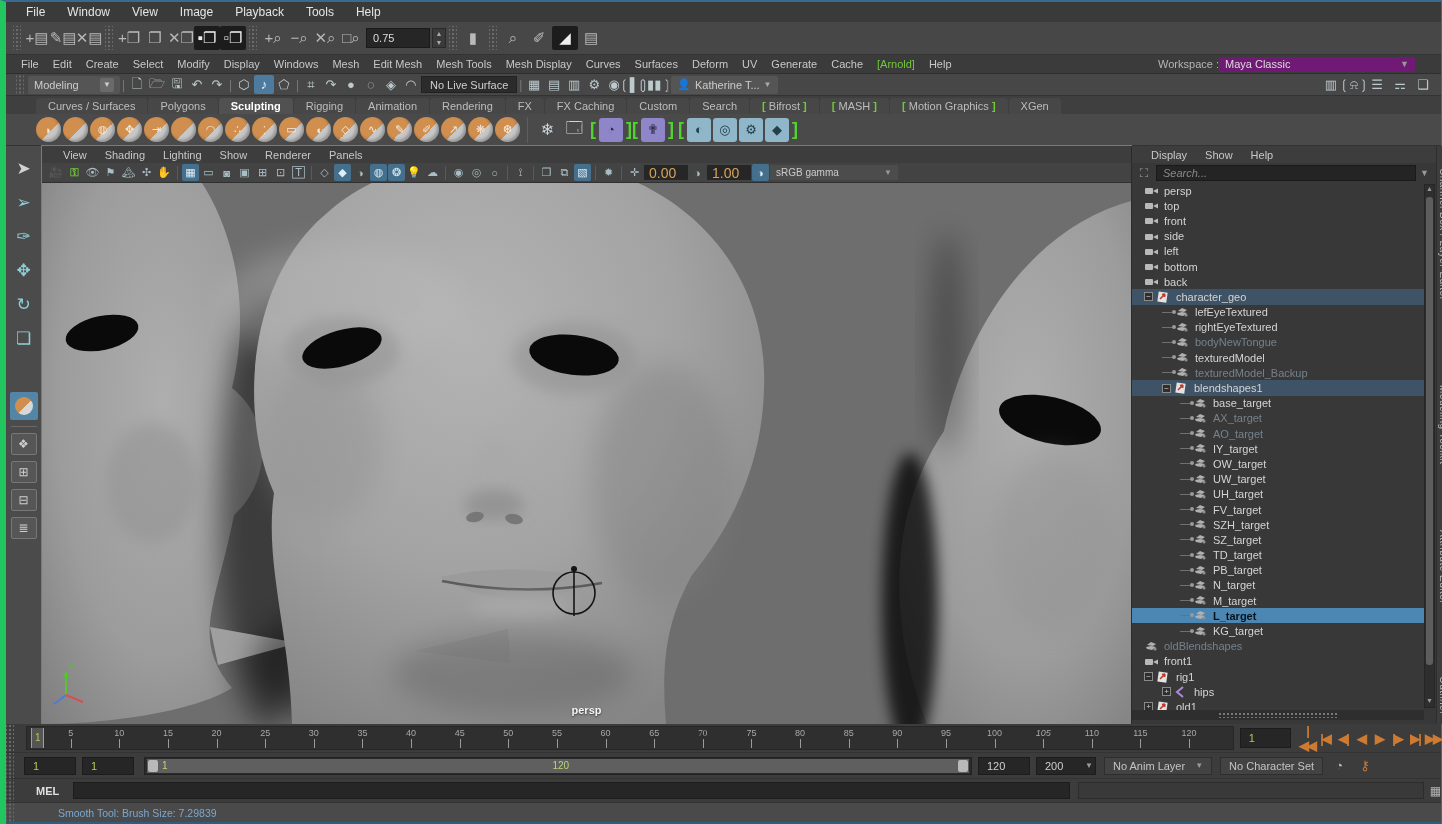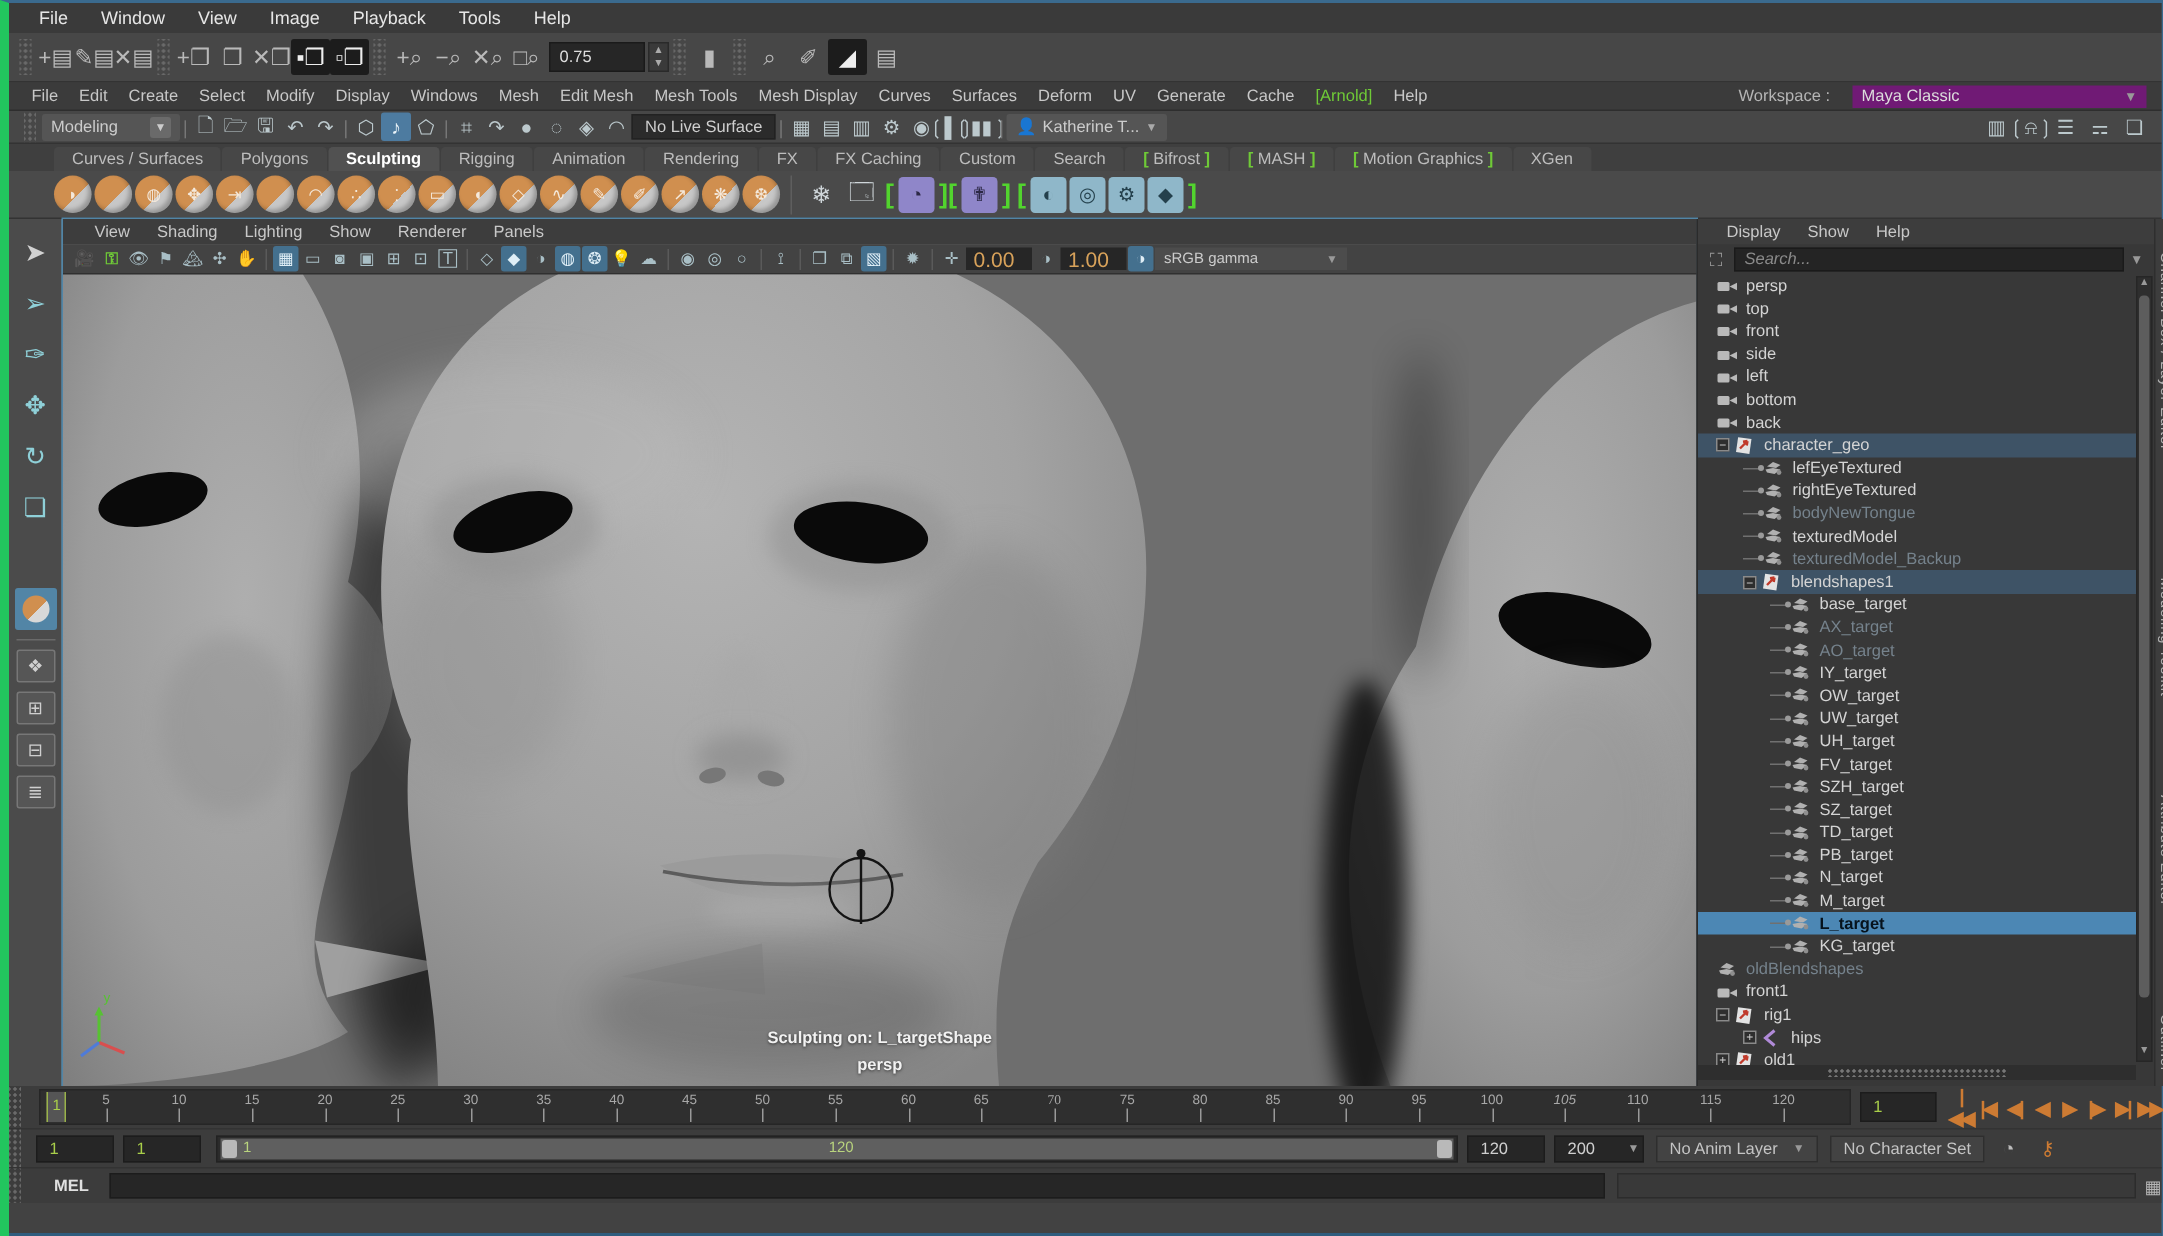--- a/index.html
+++ b/index.html
@@ -20,21 +20,21 @@
   .tb-icon { width:26px; height:24px; display:flex; align-items:center; justify-content:center;
     color:#b9b9b9; font-size:15px; border-radius:2px; }
   .tb-icon.dark { background:#1c1c1c; color:#eee; }
   .tb-field { width:64px; height:20px; background:#262626; border:1px solid #1a1a1a; color:#ddd;
     display:flex; align-items:center; padding-left:6px; margin:0 2px; }
   .tb-spin { width:14px; height:20px; display:flex; flex-direction:column; color:#aaa; font-size:7px; line-height:9px; align-items:center; justify-content:center; background:#3a3a3a; border:1px solid #2a2a2a;}
 
   #maya-menubar { left:0; top:53px; width:100%; height:19px; background:#3b3b3b; display:flex; align-items:center; padding-left:8px; border-bottom:1px solid #2e2e2e;}
   #maya-menubar .menu-item { padding:2px 7px; color:#c8c8c8; }
   #maya-menubar .menu-item.accent { color:#6fca37; }
-  #workspace-box { margin-left:auto; display:flex; align-items:center; gap:15px; padding-right:10px; }
+  #workspace-box { margin-left:auto; display:flex; align-items:center; gap:0; padding-right:26px; }
   #workspace-box .lbl { color:#b5b5b5; }
   #workspace-box .field { width:196px; height:15px; background:#701a75; display:flex; align-items:center; padding:0 6px; color:#ddd; }
   #workspace-box .arrow { margin-left:auto; color:#999; font-size:9px; }
 
   #status-line { left:0; top:72px; width:100%; height:22px; background:#474747; display:flex; align-items:center; padding-left:10px; border-bottom:1px solid #333;}
   #mode-select { width:92px; height:18px; background:#555; display:flex; align-items:center; padding:0 6px; border-radius:2px; }
   #mode-select .arrow { margin-left:auto; width:14px; height:14px; background:#6a6a6a; color:#ccc; font-size:8px; display:flex; align-items:center; justify-content:center; border-radius:2px;}
   .sl-icon { width:20px; height:19px; display:flex; align-items:center; justify-content:center; color:#bcc9cd; font-size:13px; border-radius:2px;}
   .sl-icon.active { background:#4d7ba0; color:#e8f2f8; }
   .sl-sep { width:7px; height:16px; color:#777; display:flex; align-items:center; justify-content:center; font-size:12px;}
@@ -474,21 +474,20 @@
         </g>
 
         <g transform="translate(24,512)">
           <line x1="0" y1="0" x2="0" y2="-20" stroke="#57c232" stroke-width="2"></line>
           <polygon points="0,-24 -3,-18 3,-18" fill="#57c232"></polygon>
           <line x1="0" y1="0" x2="17" y2="7" stroke="#d84f4f" stroke-width="2"></line>
           <line x1="0" y1="0" x2="-12" y2="9" stroke="#4f7bd8" stroke-width="2"></line>
           <text x="3" y="-27" fill="#57c232" font-size="9">y</text>
         </g>
       </svg>
-      <div id="vp-overlay1" class="abs">Sculpting on: L_targetShape</div>
       <div id="vp-overlay2" class="abs">persp</div>
     </div>
   </div>
 
   <div id="outliner" class="abs">
     <div id="ol-menubar" class="abs">
         <span class="menu-item">Display</span>
         <span class="menu-item">Show</span>
         <span class="menu-item">Help</span>
       </div>
@@ -1056,14 +1055,18 @@
   </div>
 
   <div id="command-line" class="abs">
     <div class="row-grip"></div>
     <span id="mel-label">MEL</span>
     <div id="mel-input"></div>
     <div id="mel-output"></div>
     <span id="cl-icon">▦</span>
   </div>
 
+  <div id="help-line" class="abs">
+    <div class="row-grip"></div>
+    <span id="help-text">Smooth Tool: Brush Size: 7.29839</span>
+  </div>
   <div id="bottom-edge" class="abs"></div>
 </div>
 
 </body></html>

